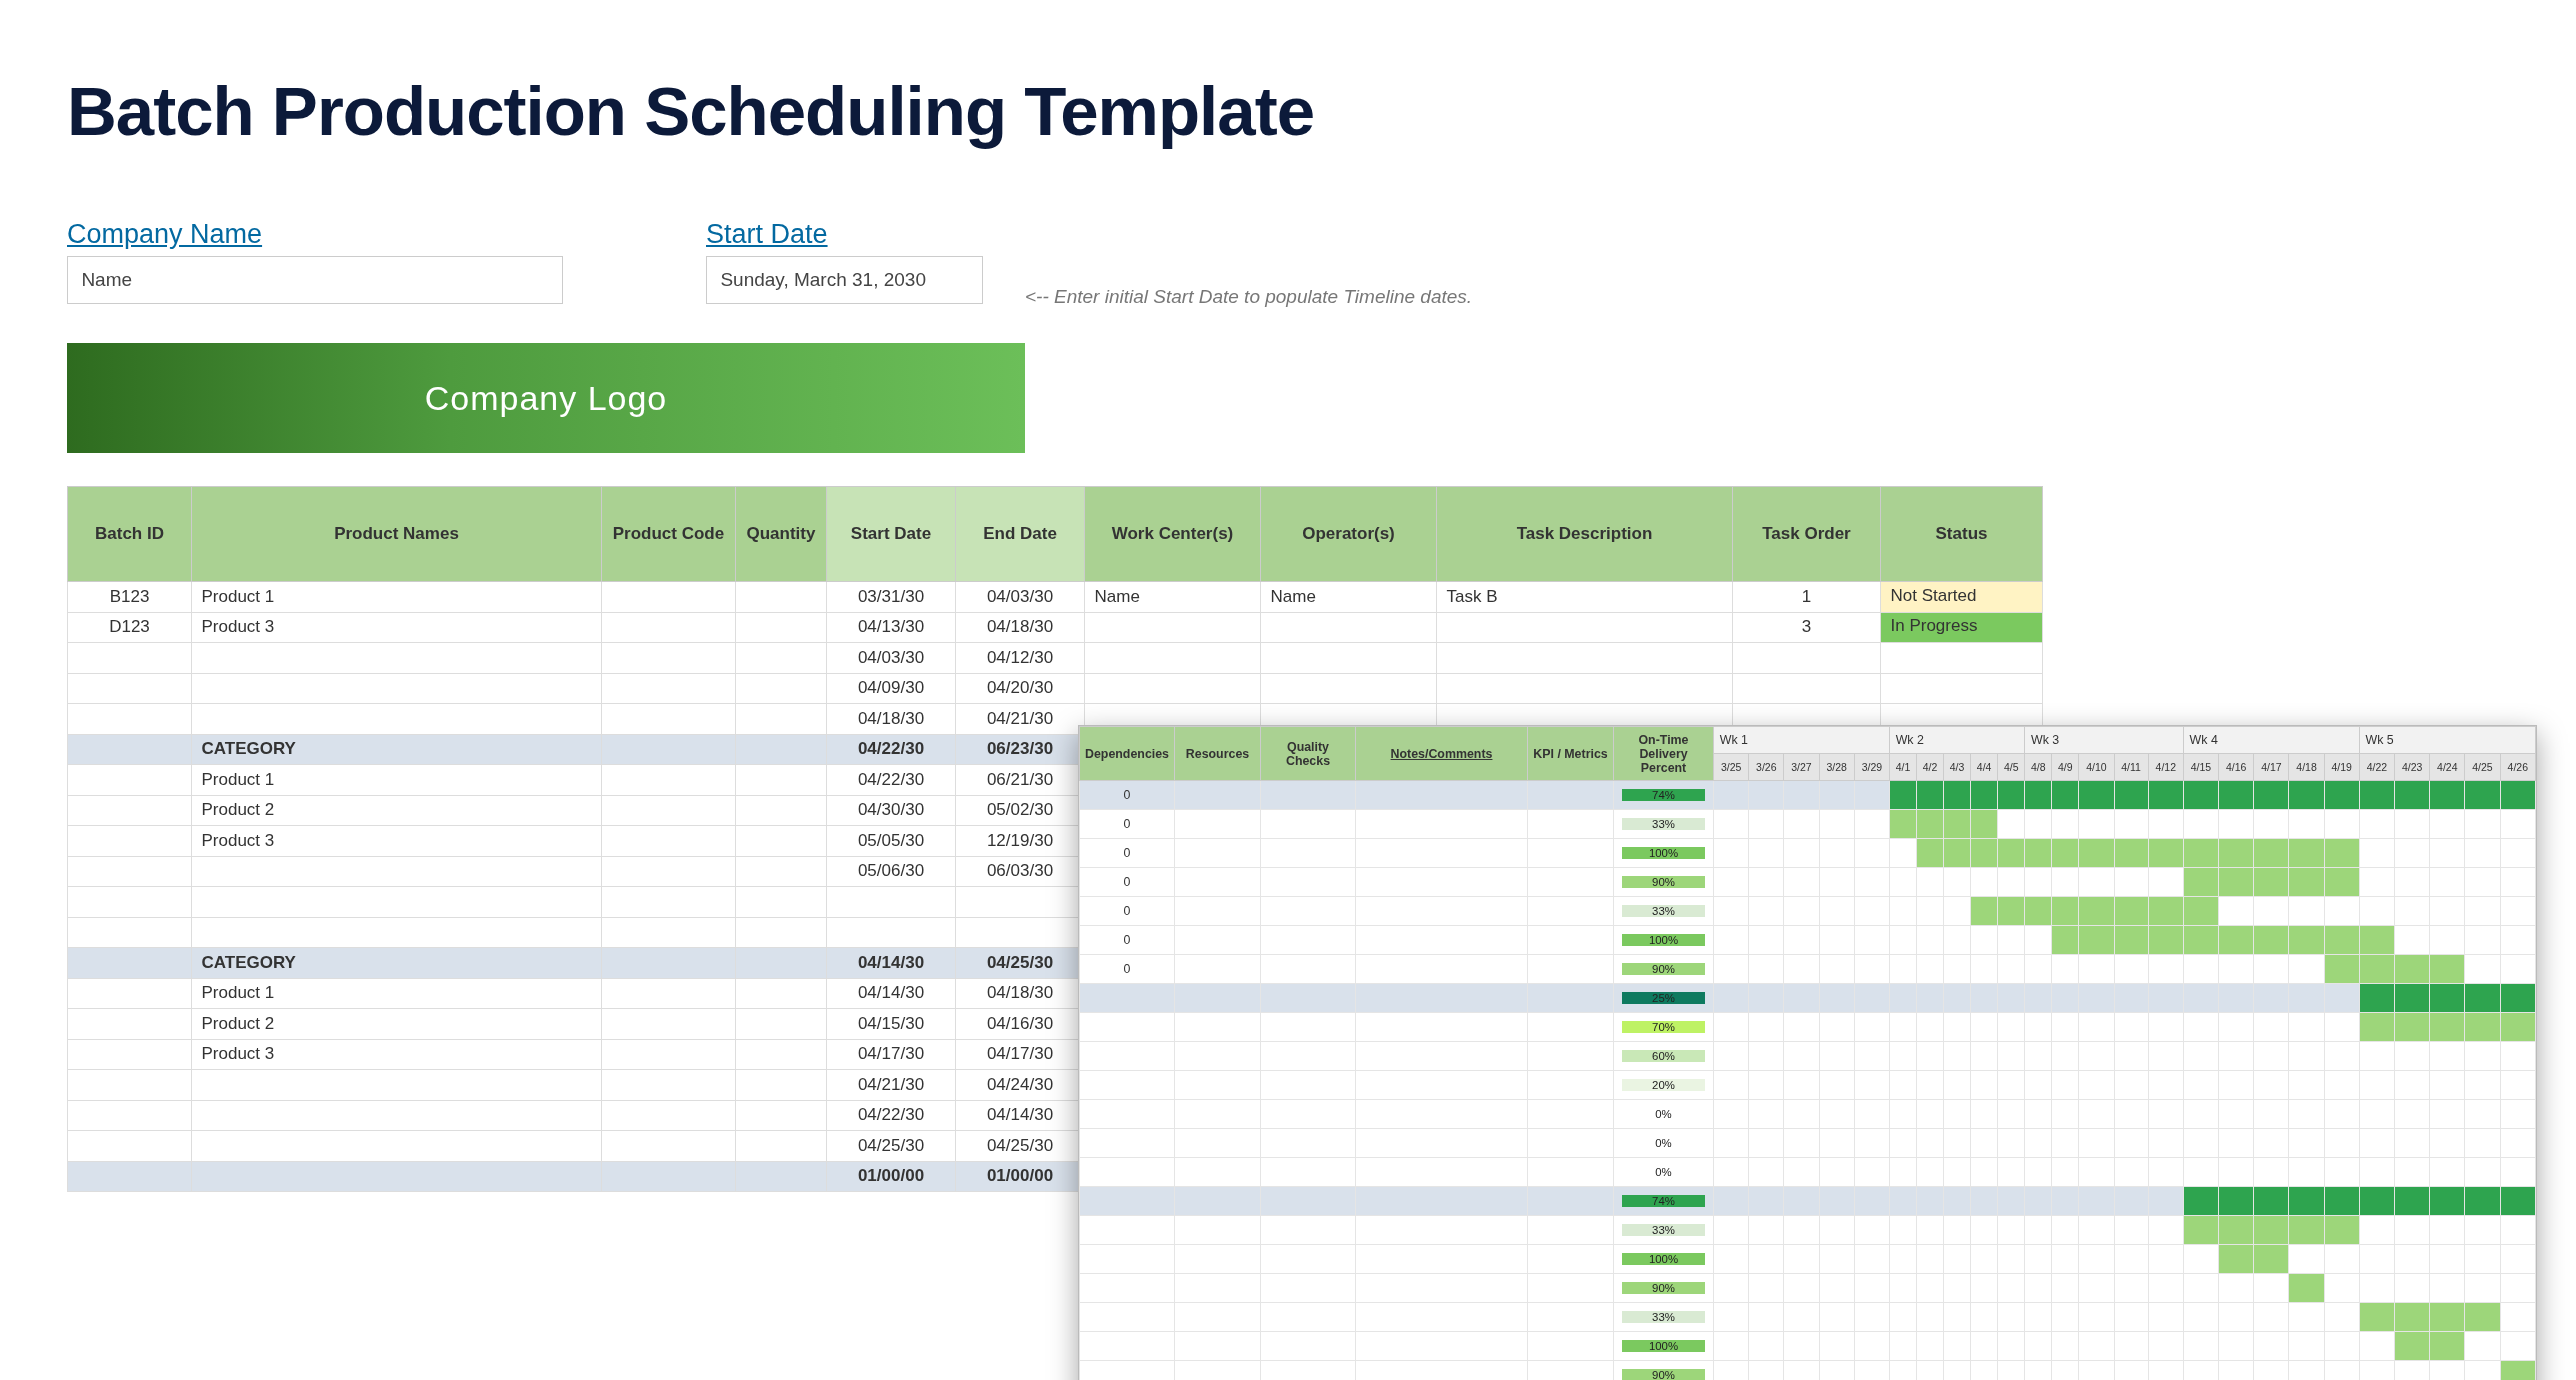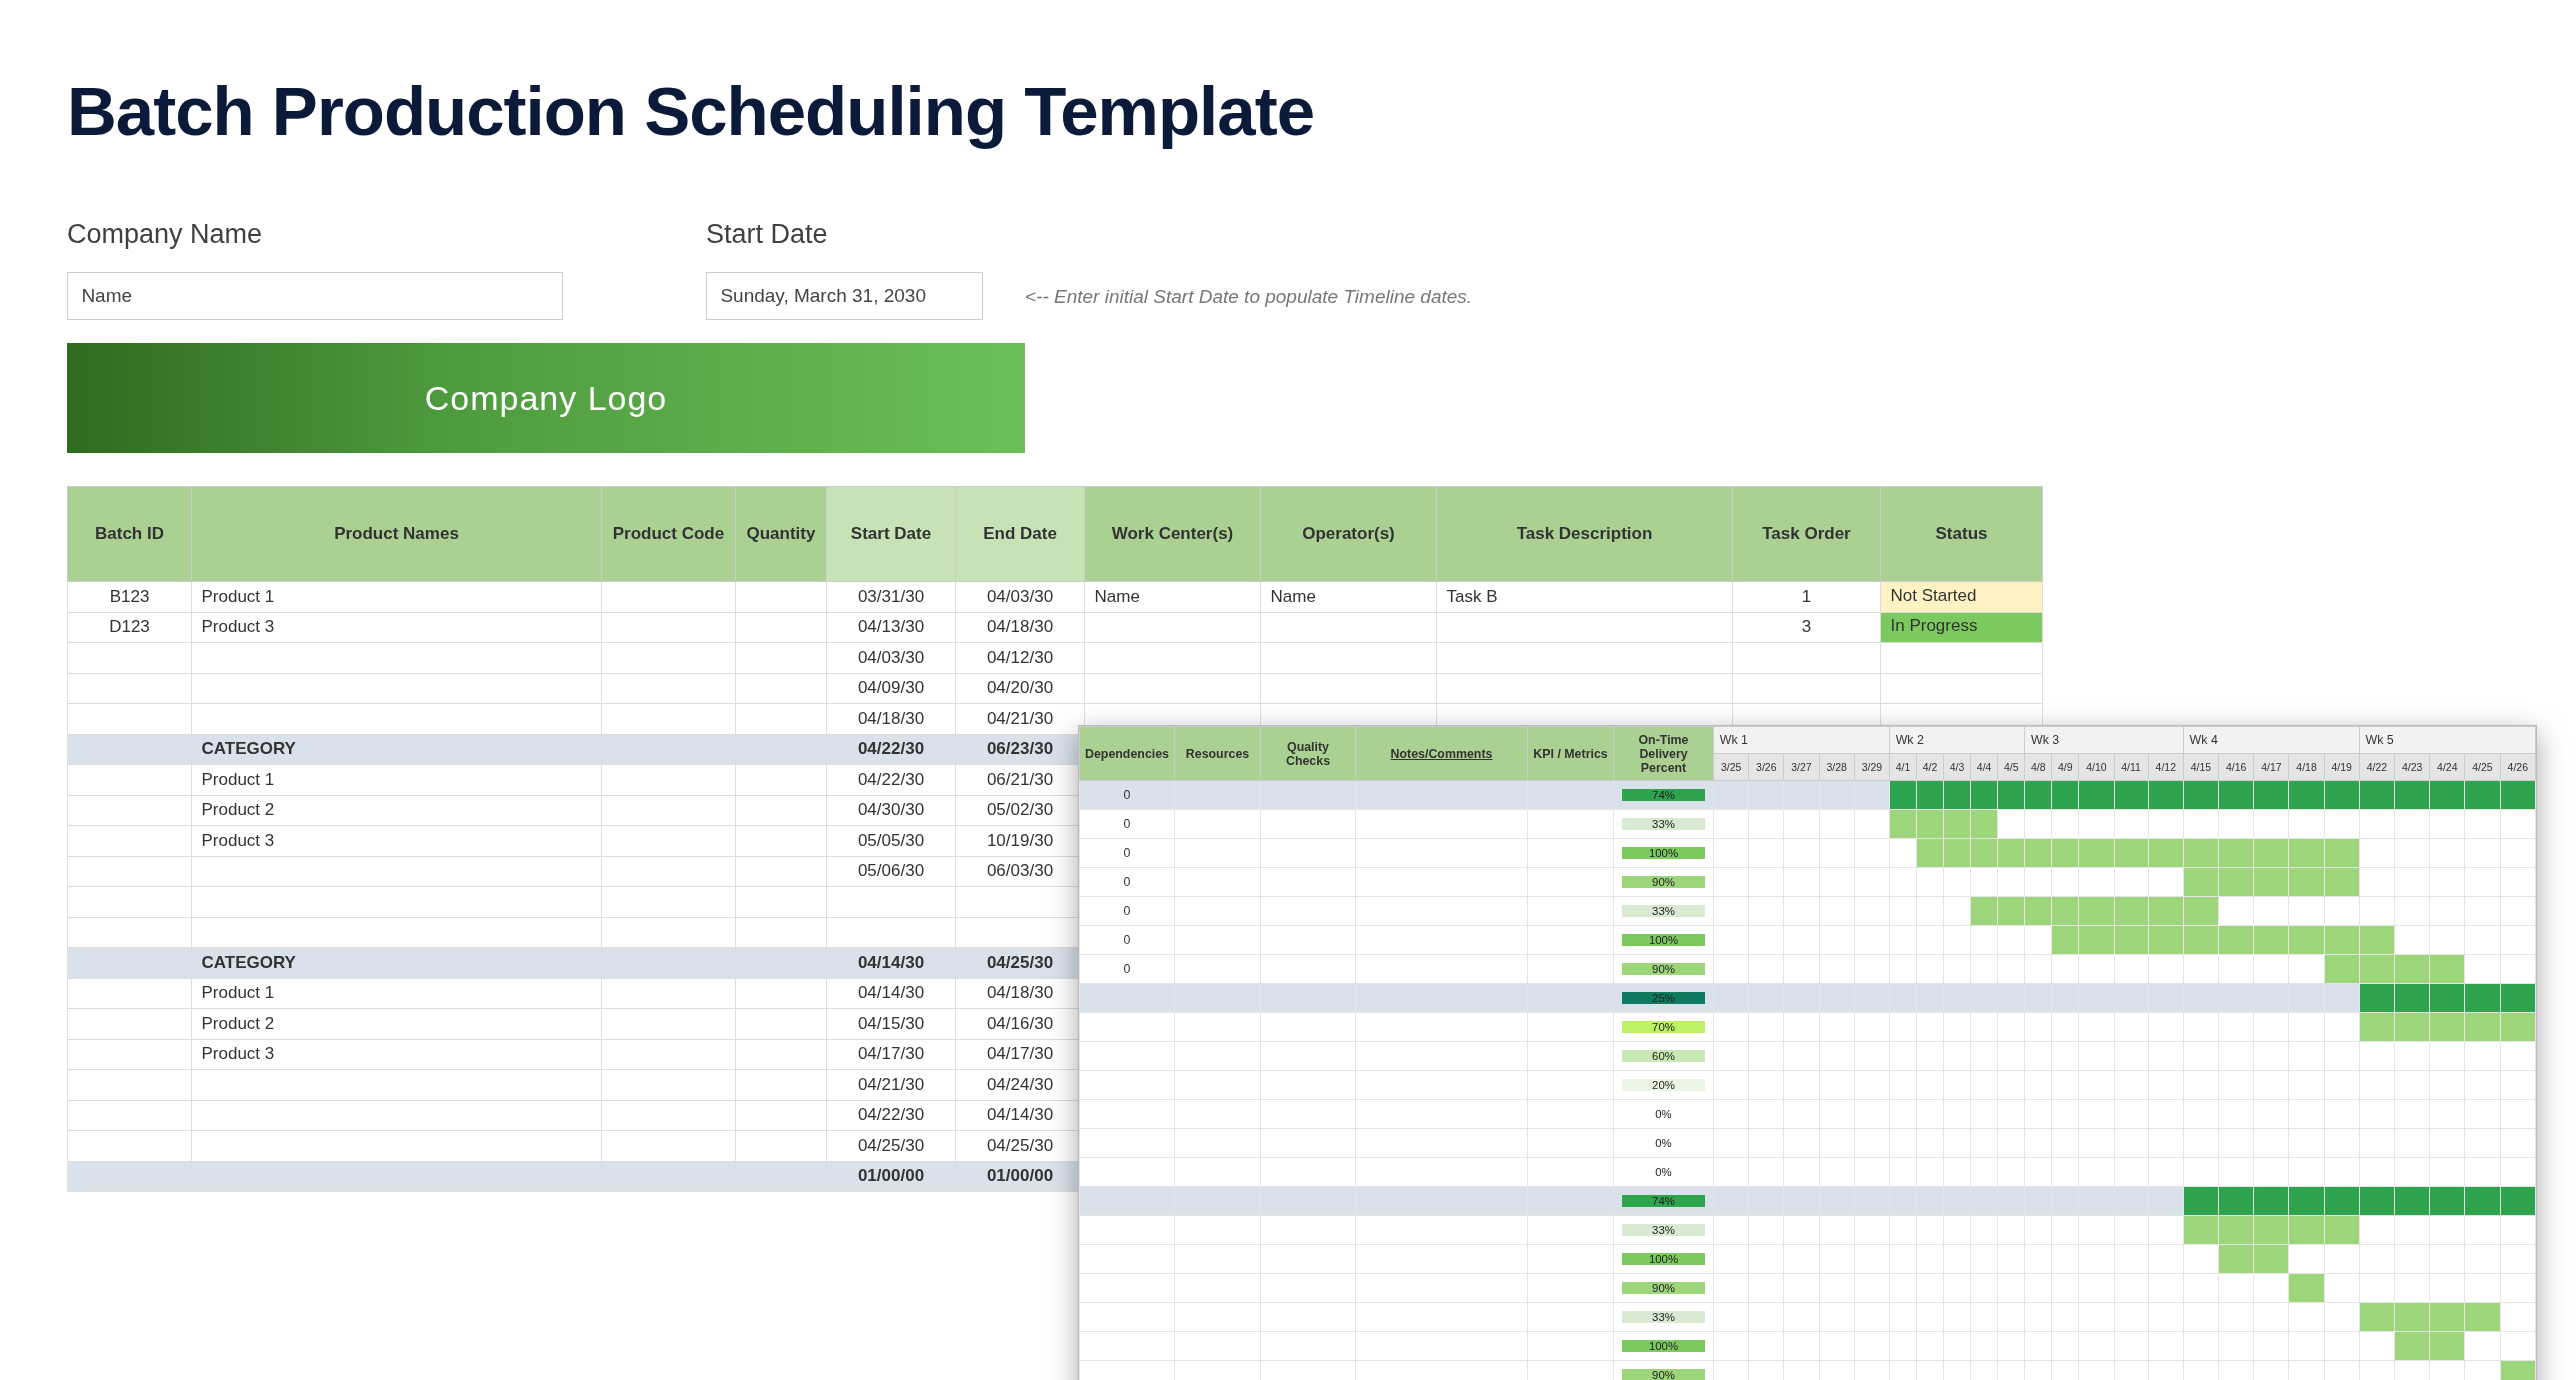--- a/index.html
+++ b/index.html
@@ -21,23 +21,24 @@
     letter-spacing: -1px;
   }
   .field-group {
     position: absolute;
     top: 219px;
   }
   .field-group.company { left: 67px; width: 496px; }
   .field-group.start-date { left: 706px; width: 277px; }
   .field-label {
     font-size: 27px;
-    color: #404040;
-    margin-bottom: 22px;
+    color: #0369a1;
+    margin-bottom: 6px;
     font-weight: 400;
+    text-decoration: underline;
   }
   .field-input {
     border: 1px solid #ccc;
     background: #fff;
     padding: 11.4px 13.4px;
     font-size: 19px;
     color: #444;
     width: 100%;
     height: 48px;
   }
@@ -317,21 +318,21 @@
         <td class="col-desc"></td>
         <td class="col-order center"></td>
         <td class="col-status"></td>
       </tr>
       <tr>
         <td class="col-batch center"></td>
         <td class="col-name">Product 3</td>
         <td class="col-code"></td>
         <td class="col-qty"></td>
         <td class="col-date center">05/05/30</td>
-        <td class="col-date center">10/19/30</td>
+        <td class="col-date center">12/19/30</td>
         <td class="col-wc"></td>
         <td class="col-op"></td>
         <td class="col-desc"></td>
         <td class="col-order center"></td>
         <td class="col-status"></td>
       </tr>
       <tr>
         <td class="col-batch center"></td>
         <td class="col-name"></td>
         <td class="col-code"></td>

